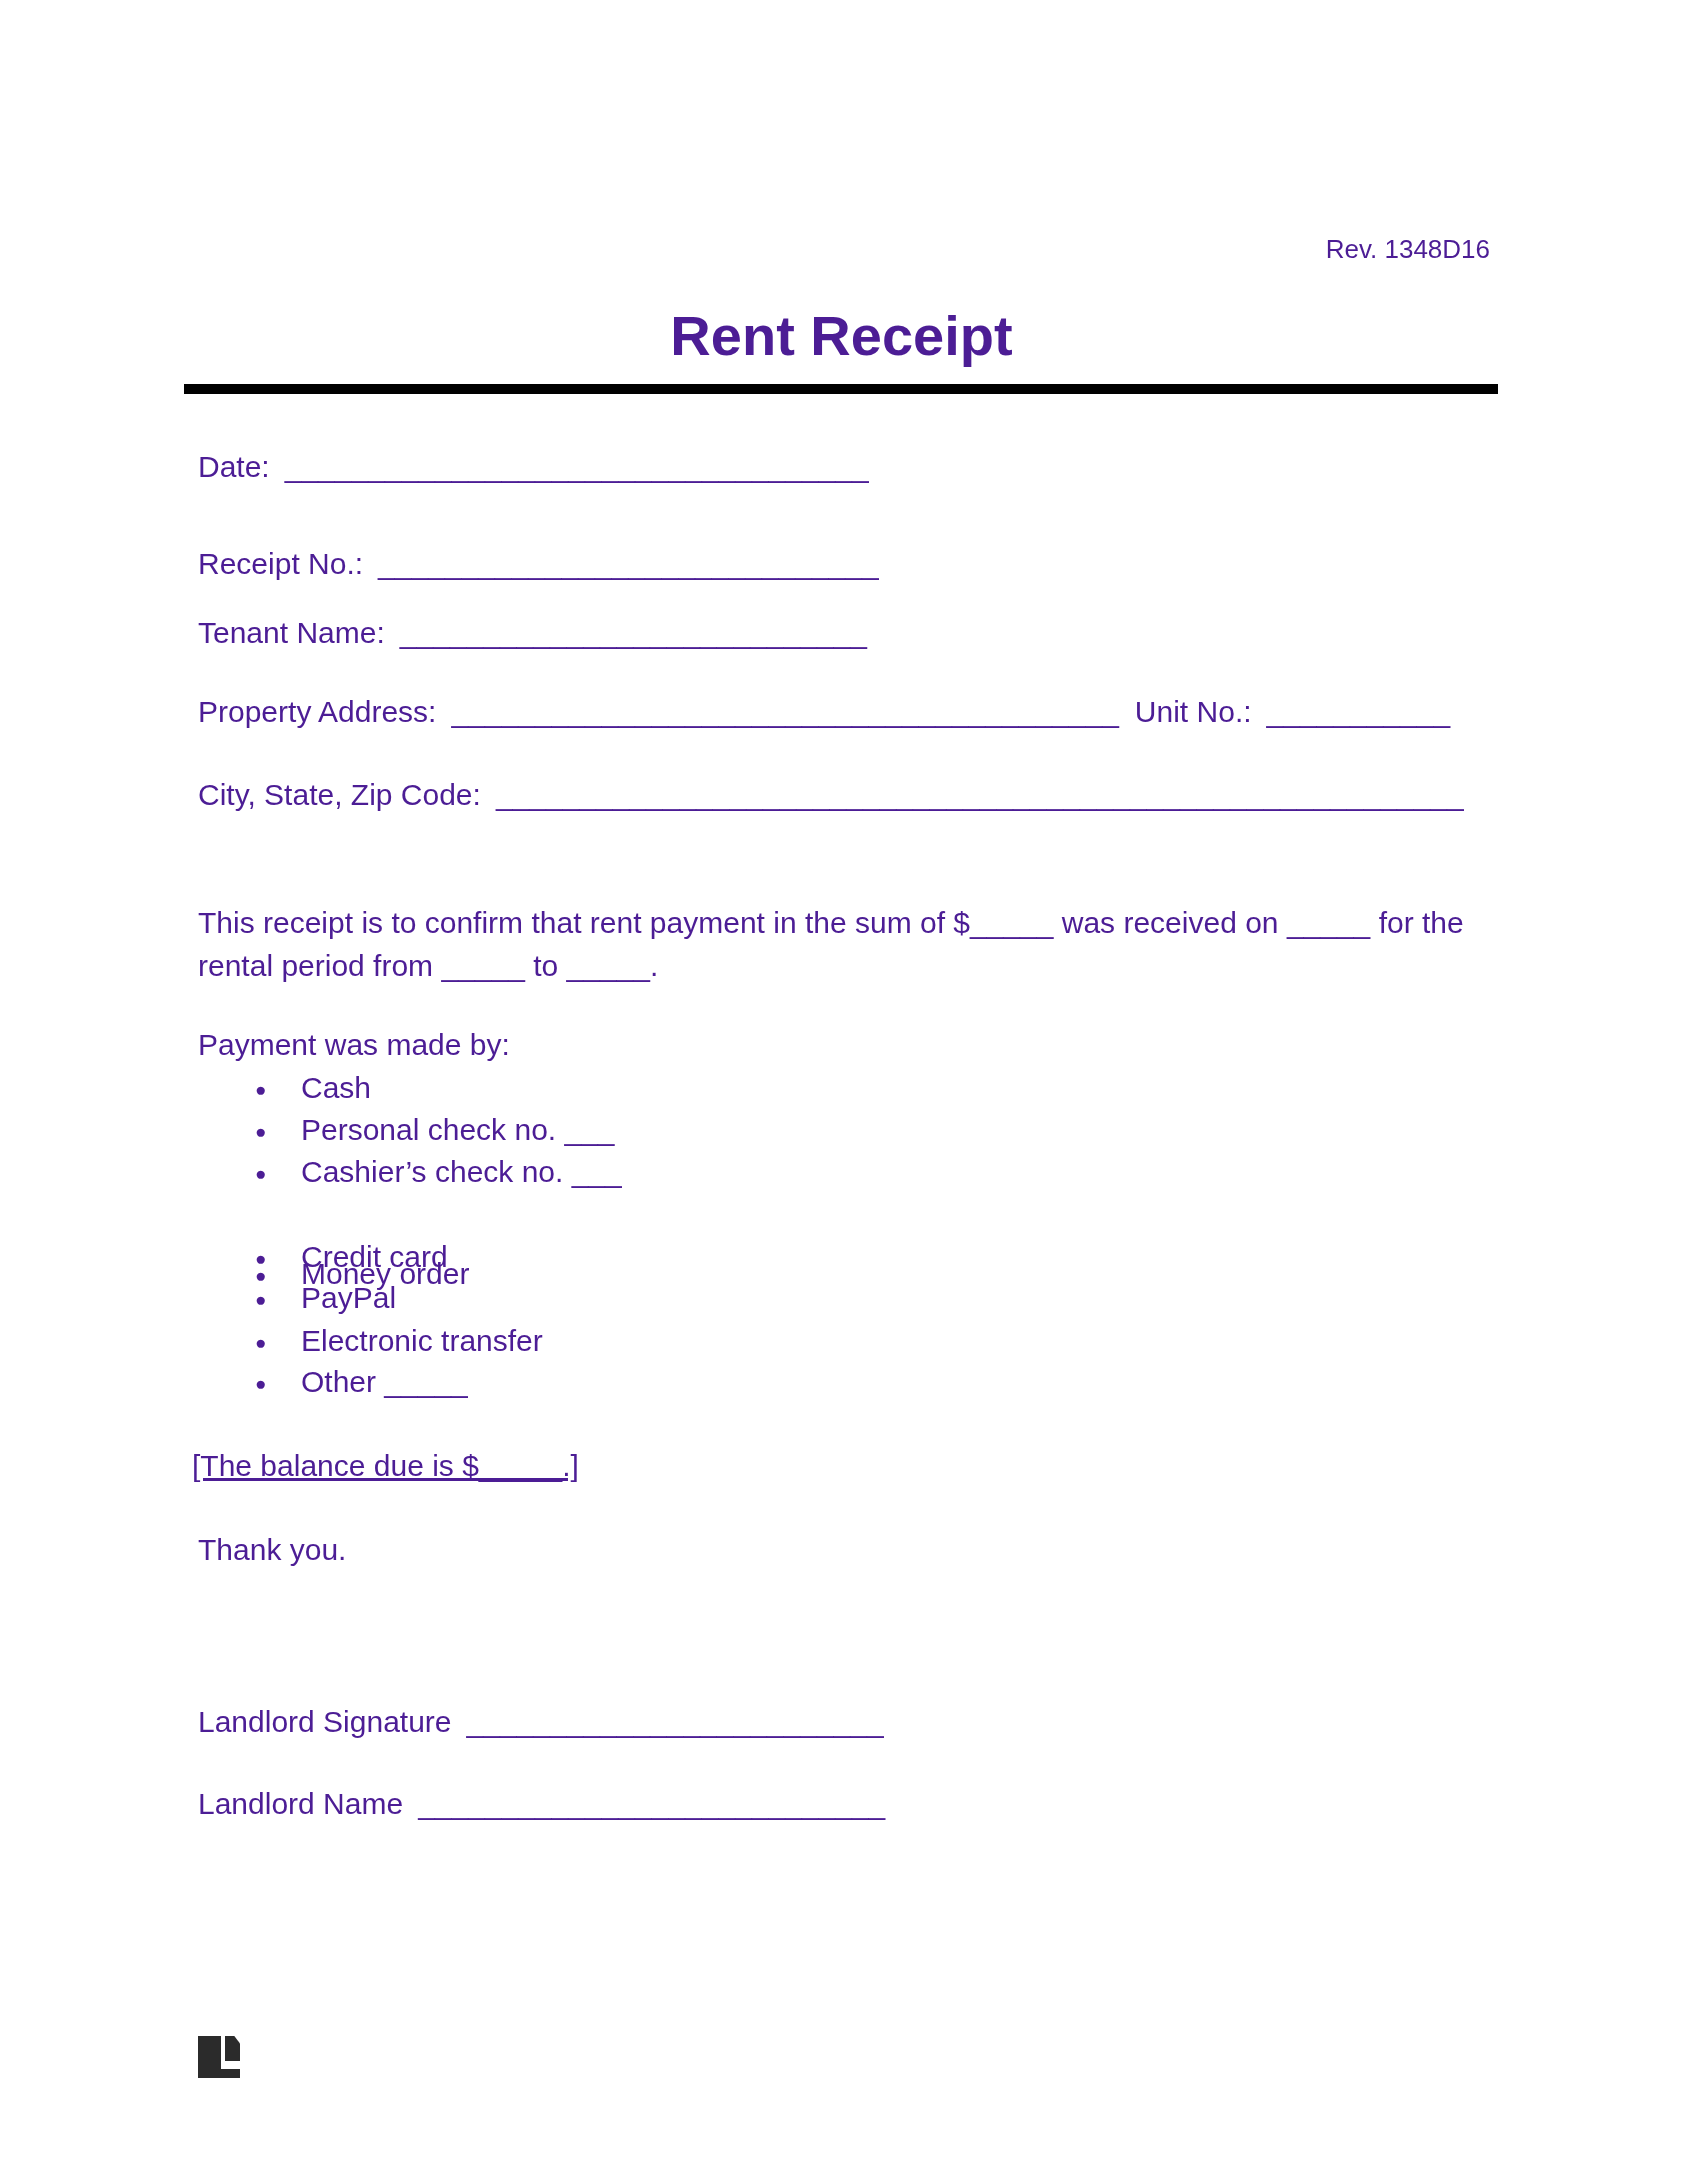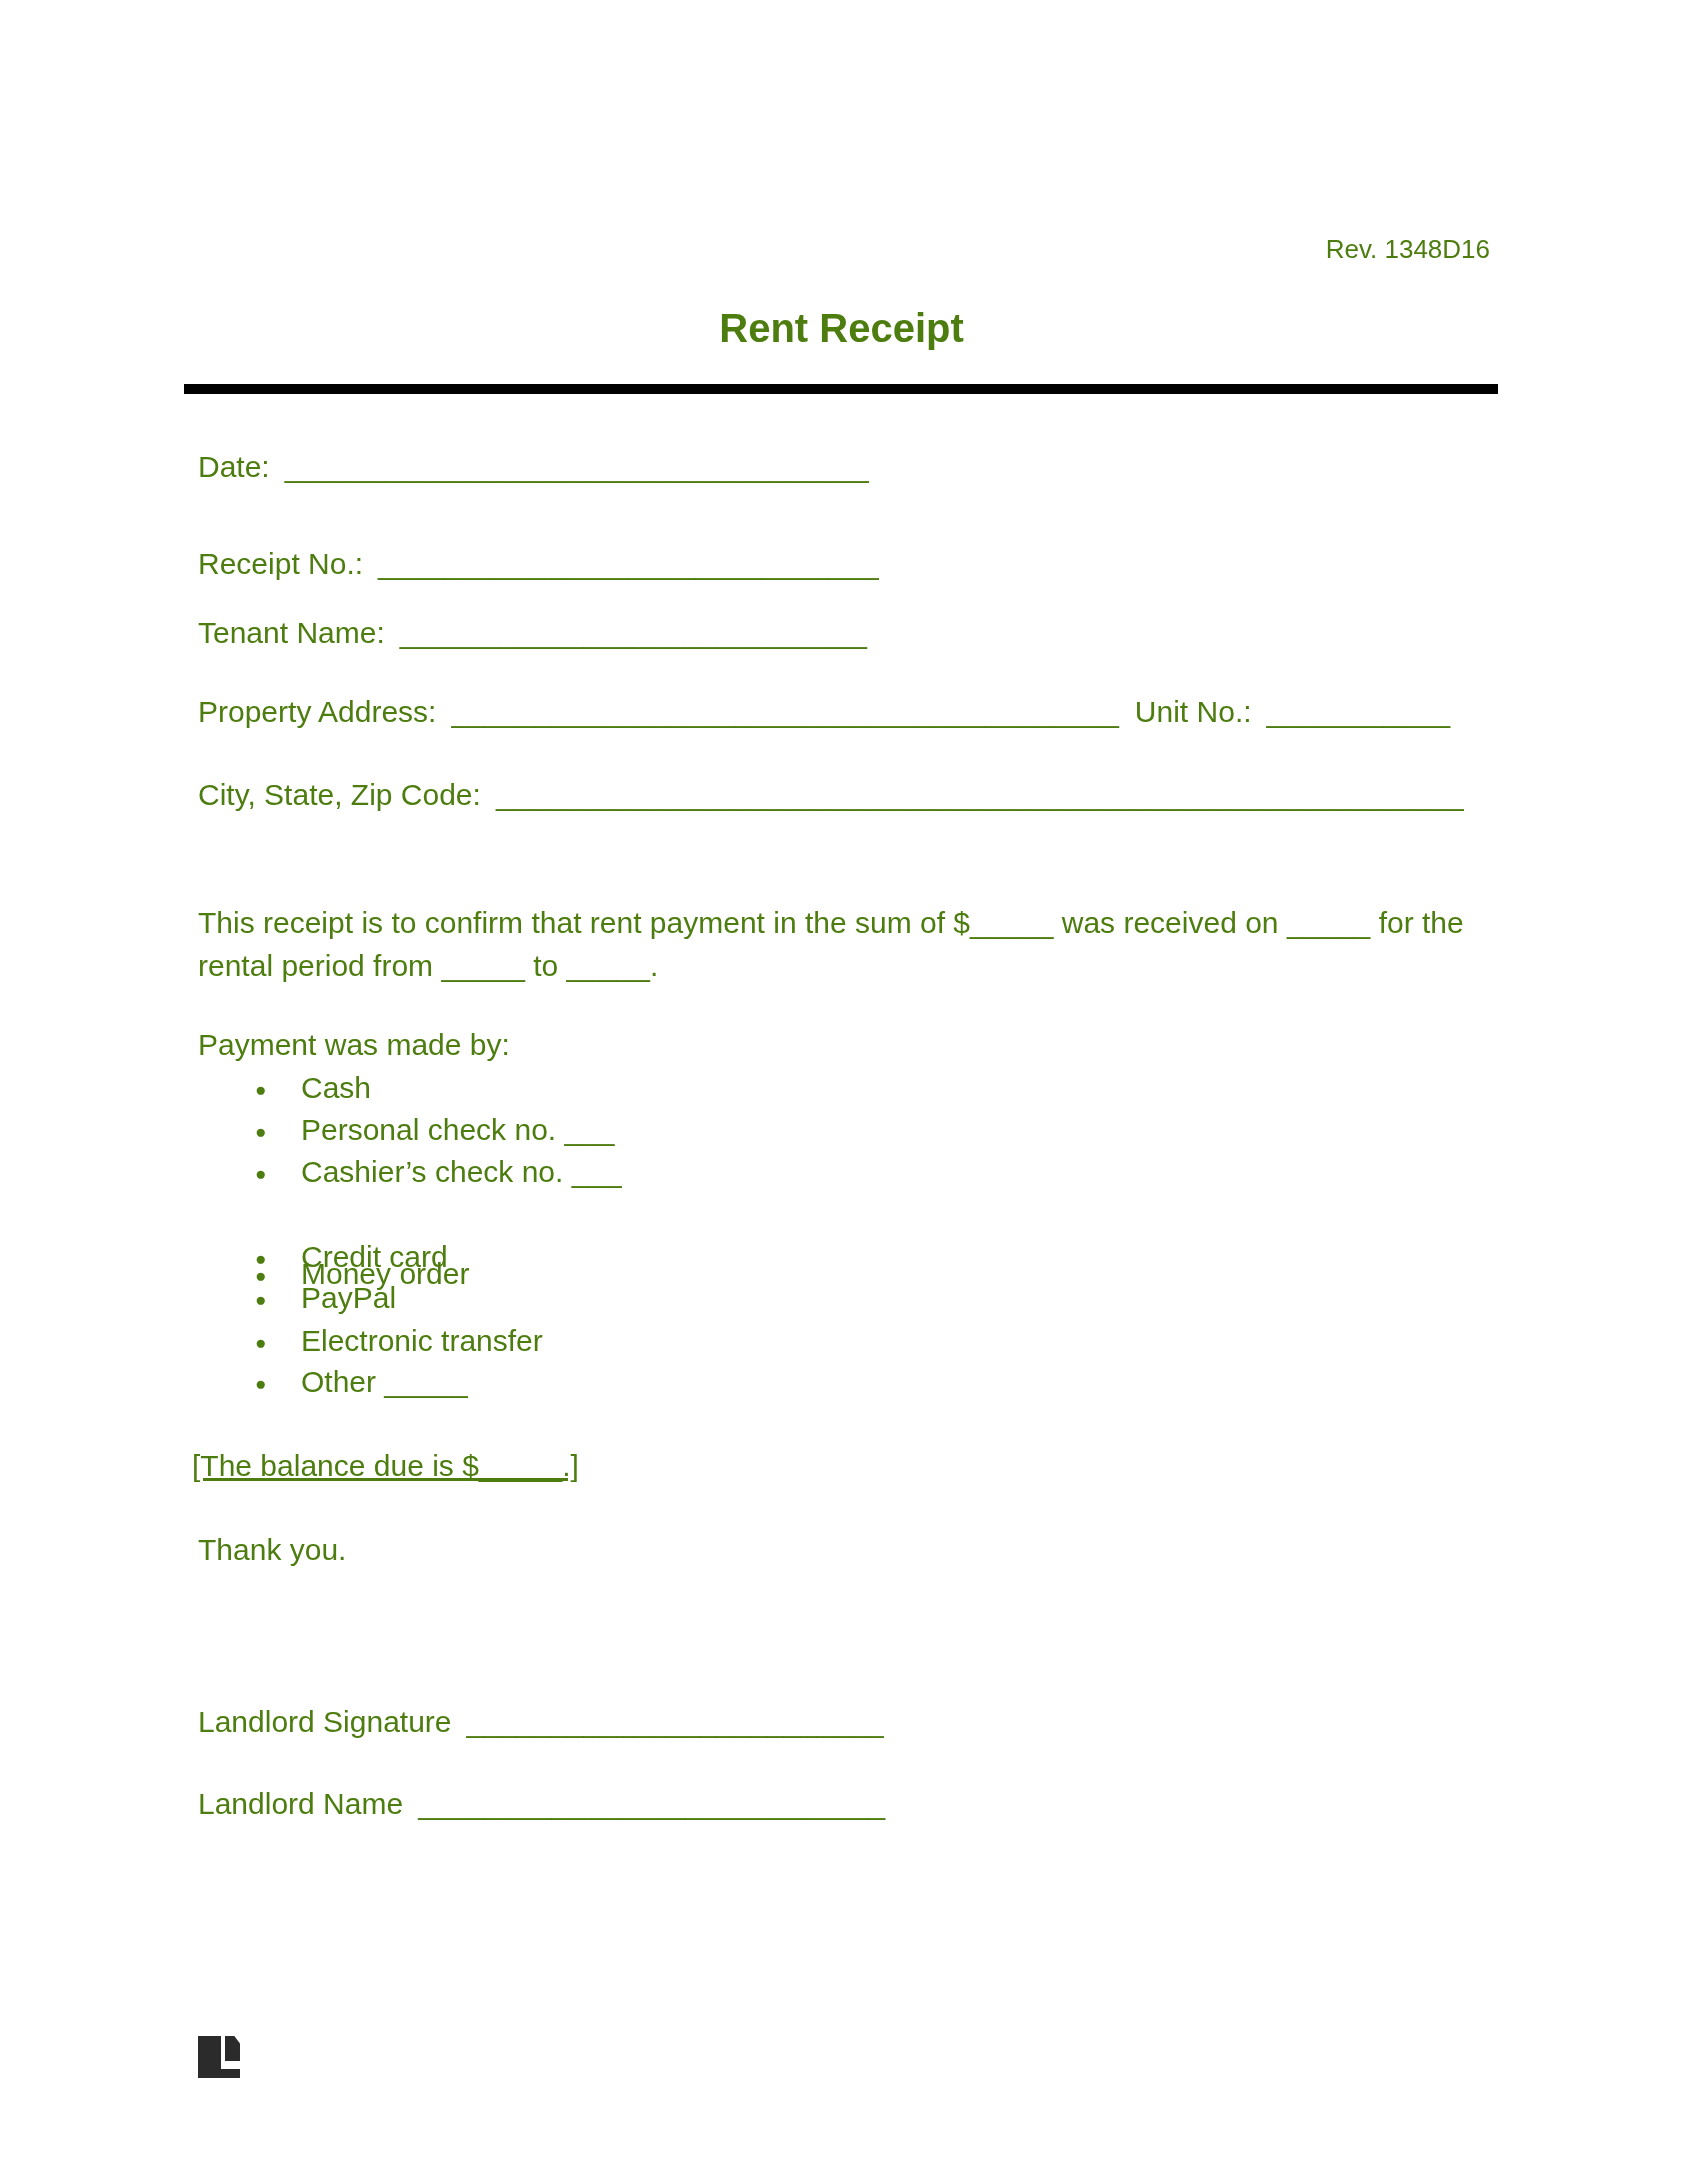--- a/index.html
+++ b/index.html
@@ -3,37 +3,37 @@
 <meta charset="utf-8">
 <style>
   html, body { margin: 0; padding: 0; background: #ffffff; }
   .page {
     position: relative;
     width: 1683px;
     height: 2178px;
     background: #ffffff;
     font-family: "Liberation Sans", sans-serif;
     font-size: 30px;
-    color: #4d7c0f;
+    color: #4c1d95;
     overflow: hidden;
   }
   .rev {
     position: absolute;
     top: 234px;
     right: 193px;
     font-size: 26px;
     white-space: nowrap;
   }
   .title {
     position: absolute;
     top: 308px;
     left: 0;
     width: 100%;
     text-align: center;
-    font-size: 40px;
+    font-size: 56px;
     font-weight: bold;
     line-height: 1;
     white-space: nowrap;
   }
   .title-rule {
     position: absolute;
     left: 184px;
     top: 384px;
     width: 1314px;
     height: 10px;

